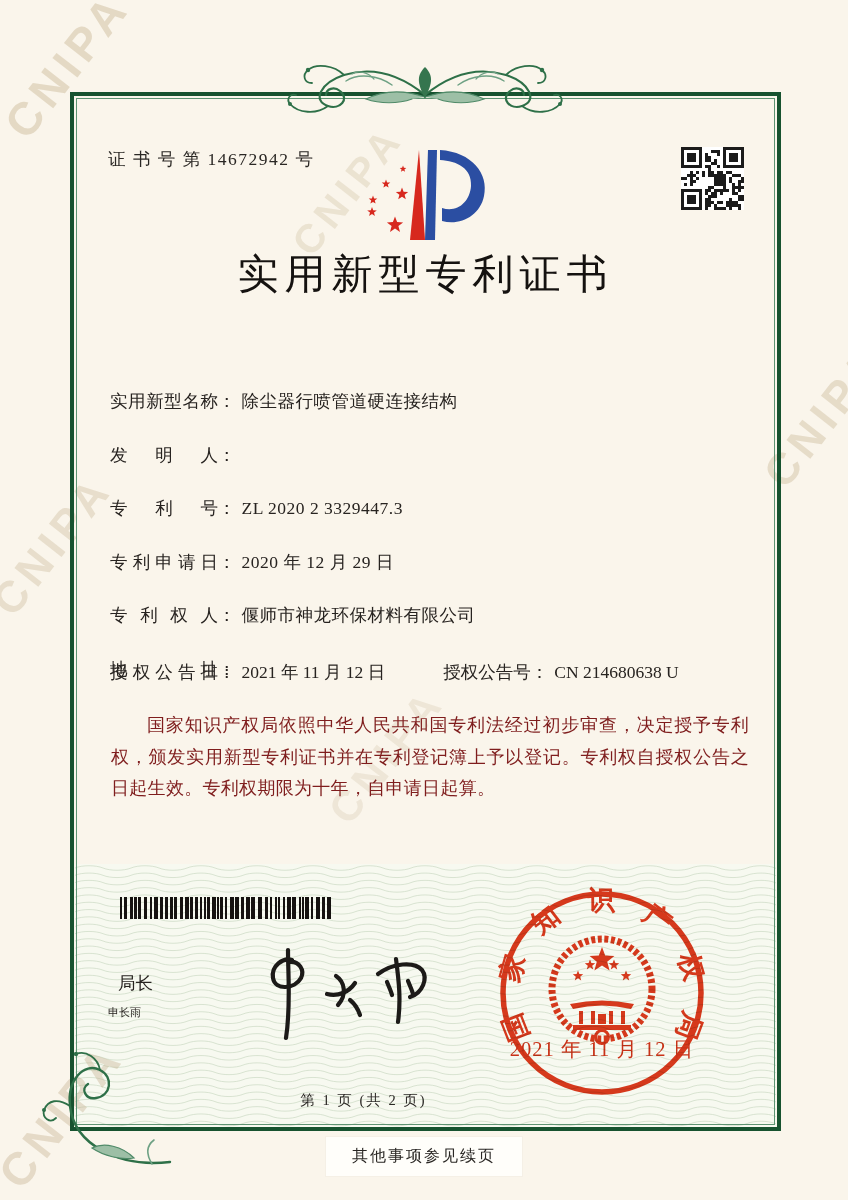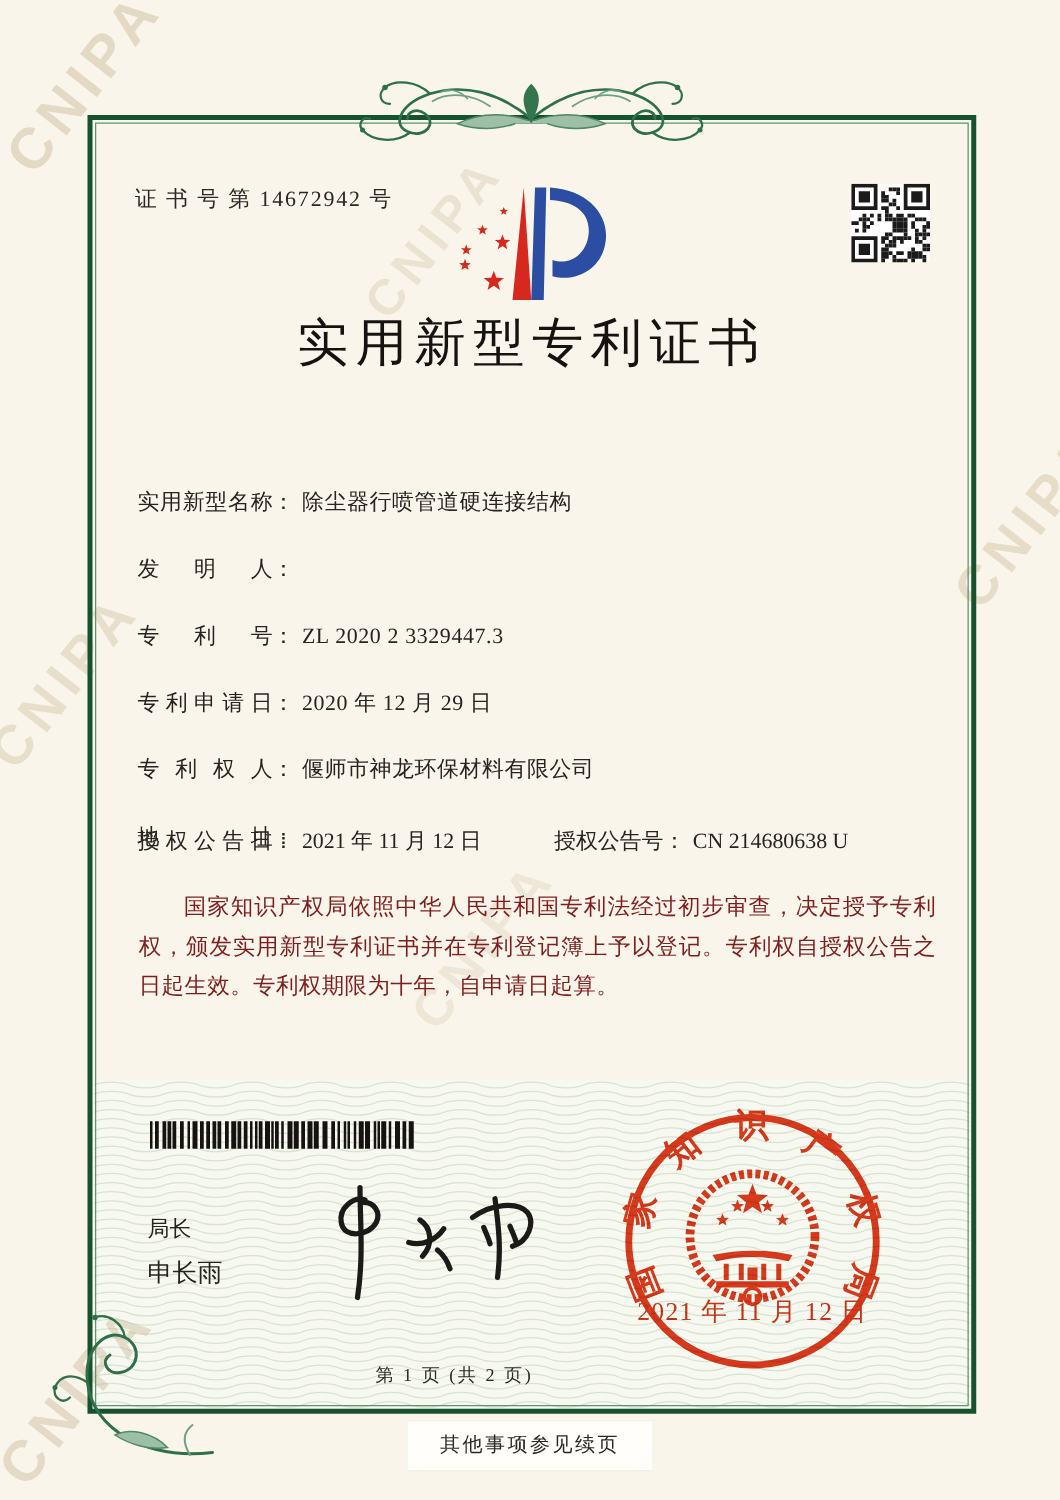--- a/index.html
+++ b/index.html
@@ -70,21 +70,21 @@
     margin:11px; font-size:18px; line-height:31.5px; text-indent:2em;
     color:#7f1d1d; text-align:justify; letter-spacing:.3px;
   }
   
   .barcode{
     position:absolute; left:120px; top:897px; width:218px; height:22px;
     z-index:4; font-size:0; white-space:nowrap;
   }
   .director-title{position:absolute; left:118px; top:971px; font-size:17.5px; z-index:4;
     font-family:"Liberation Sans", sans-serif;}
-  .director-name{position:absolute; left:118px; top:1005px; font-size:20px; z-index:4;
+  .director-name{position:absolute; left:108px; top:1005px; font-size:11px; z-index:4;
     font-family:Liberation Mono, monospace;}
   .signature{position:absolute; left:250px; top:942px; z-index:4;}
   .seal{position:absolute; left:495px; top:886px; z-index:5; mix-blend-mode:multiply;}
   .page-num{
     position:absolute; left:70px; top:1091px; width:587px; z-index:4;
     text-align:center; font-size:14.5px; letter-spacing:2px; color:#2a2724;
   }
   .note-box{
     position:absolute; left:50%; top:1137px; transform:translateX(-50%);
     background:#fffefa; padding:9px 26px; z-index:4;

